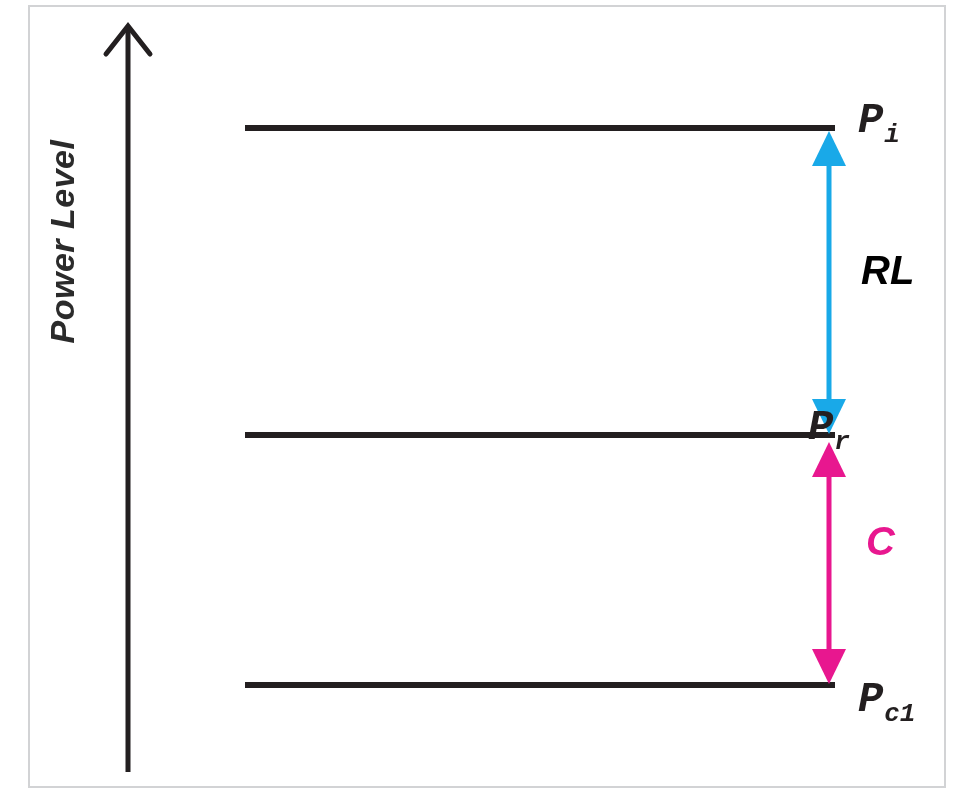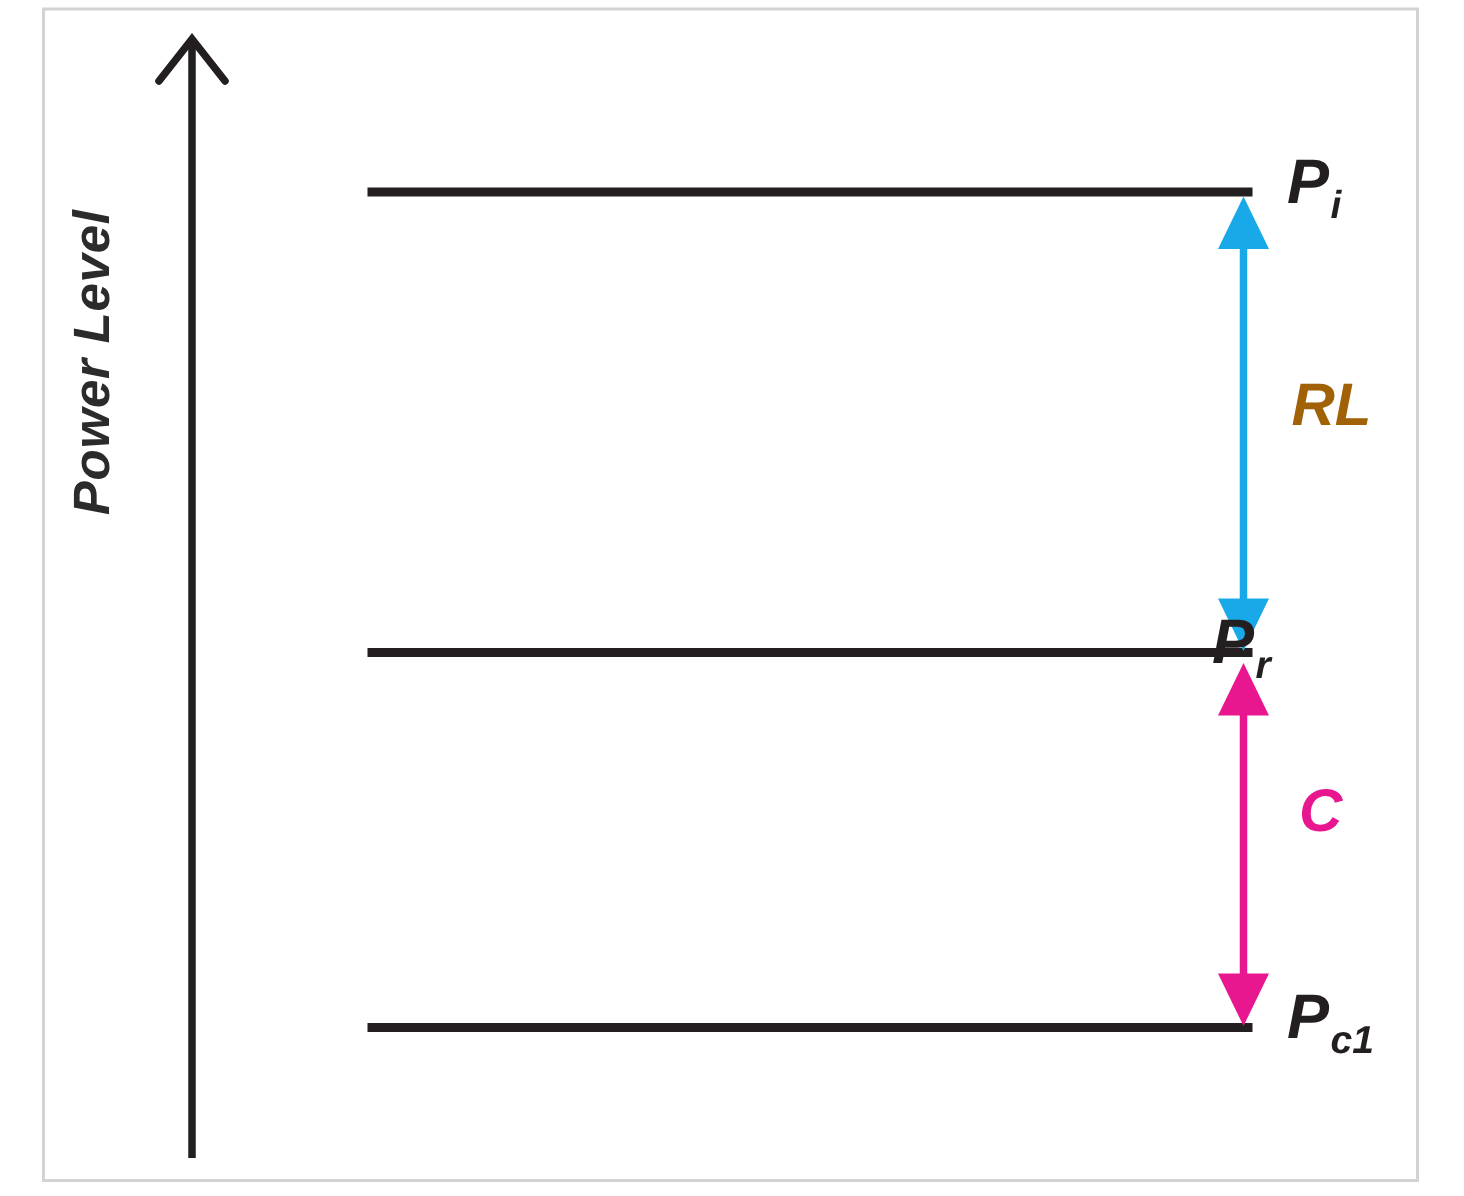--- a/index.html
+++ b/index.html
@@ -57,21 +57,21 @@
     font-weight: bold;
     font-style: italic;
     font-size: 34px;
     color: #2b2b2b;
     letter-spacing: 0.5px;
     white-space: nowrap;
   }
 
   .level-label {
     position: absolute;
-    font-family: Liberation Sans, sans-serif;
+    font-family: Liberation Mono, monospace;
     font-weight: bold;
     font-style: italic;
     font-size: 42px;
     color: #231f20;
     white-space: nowrap;
     line-height: 1;
     text-align: right;
   }
   .level-label .sub {
     font-size: 26px;
@@ -88,21 +88,21 @@
     font-family: "Liberation Sans", sans-serif;
     font-weight: bold;
     font-style: italic;
     font-size: 40px;
     white-space: nowrap;
     line-height: 1;
   }
 
   #label-pi  { left: 858px; top: 100px; }
   #label-pr  { left: 808px; top: 407px; }
-  #label-pc1 { left: 858px; top: 657px; }
+  #label-pc1 { left: 858px; top: 679px; }
 
   #label-rl  { left: 861px; top: 250px; }
   #label-c   { left: 866px; top: 521px; }
 </style>
 </head>
 <body>
 
 <div id="diagram-root">
 
   <div id="figure-frame"></div>
@@ -138,16 +138,16 @@
   </div>
 
   <div class="level-label" id="label-pr">
     <span>P</span><span class="sub">r</span>
   </div>
 
   <div class="level-label" id="label-pc1">
     <span>P</span><span class="sub">c1</span>
   </div>
 
-  <div class="span-label" id="label-rl" style="color: #a16207;">RL</div>
+  <div class="span-label" id="label-rl" style="color: #000000;">RL</div>
   <div class="span-label" id="label-c" style="color: rgb(232, 23, 143);">C</div>
 
 </div>
 
 </body></html>

